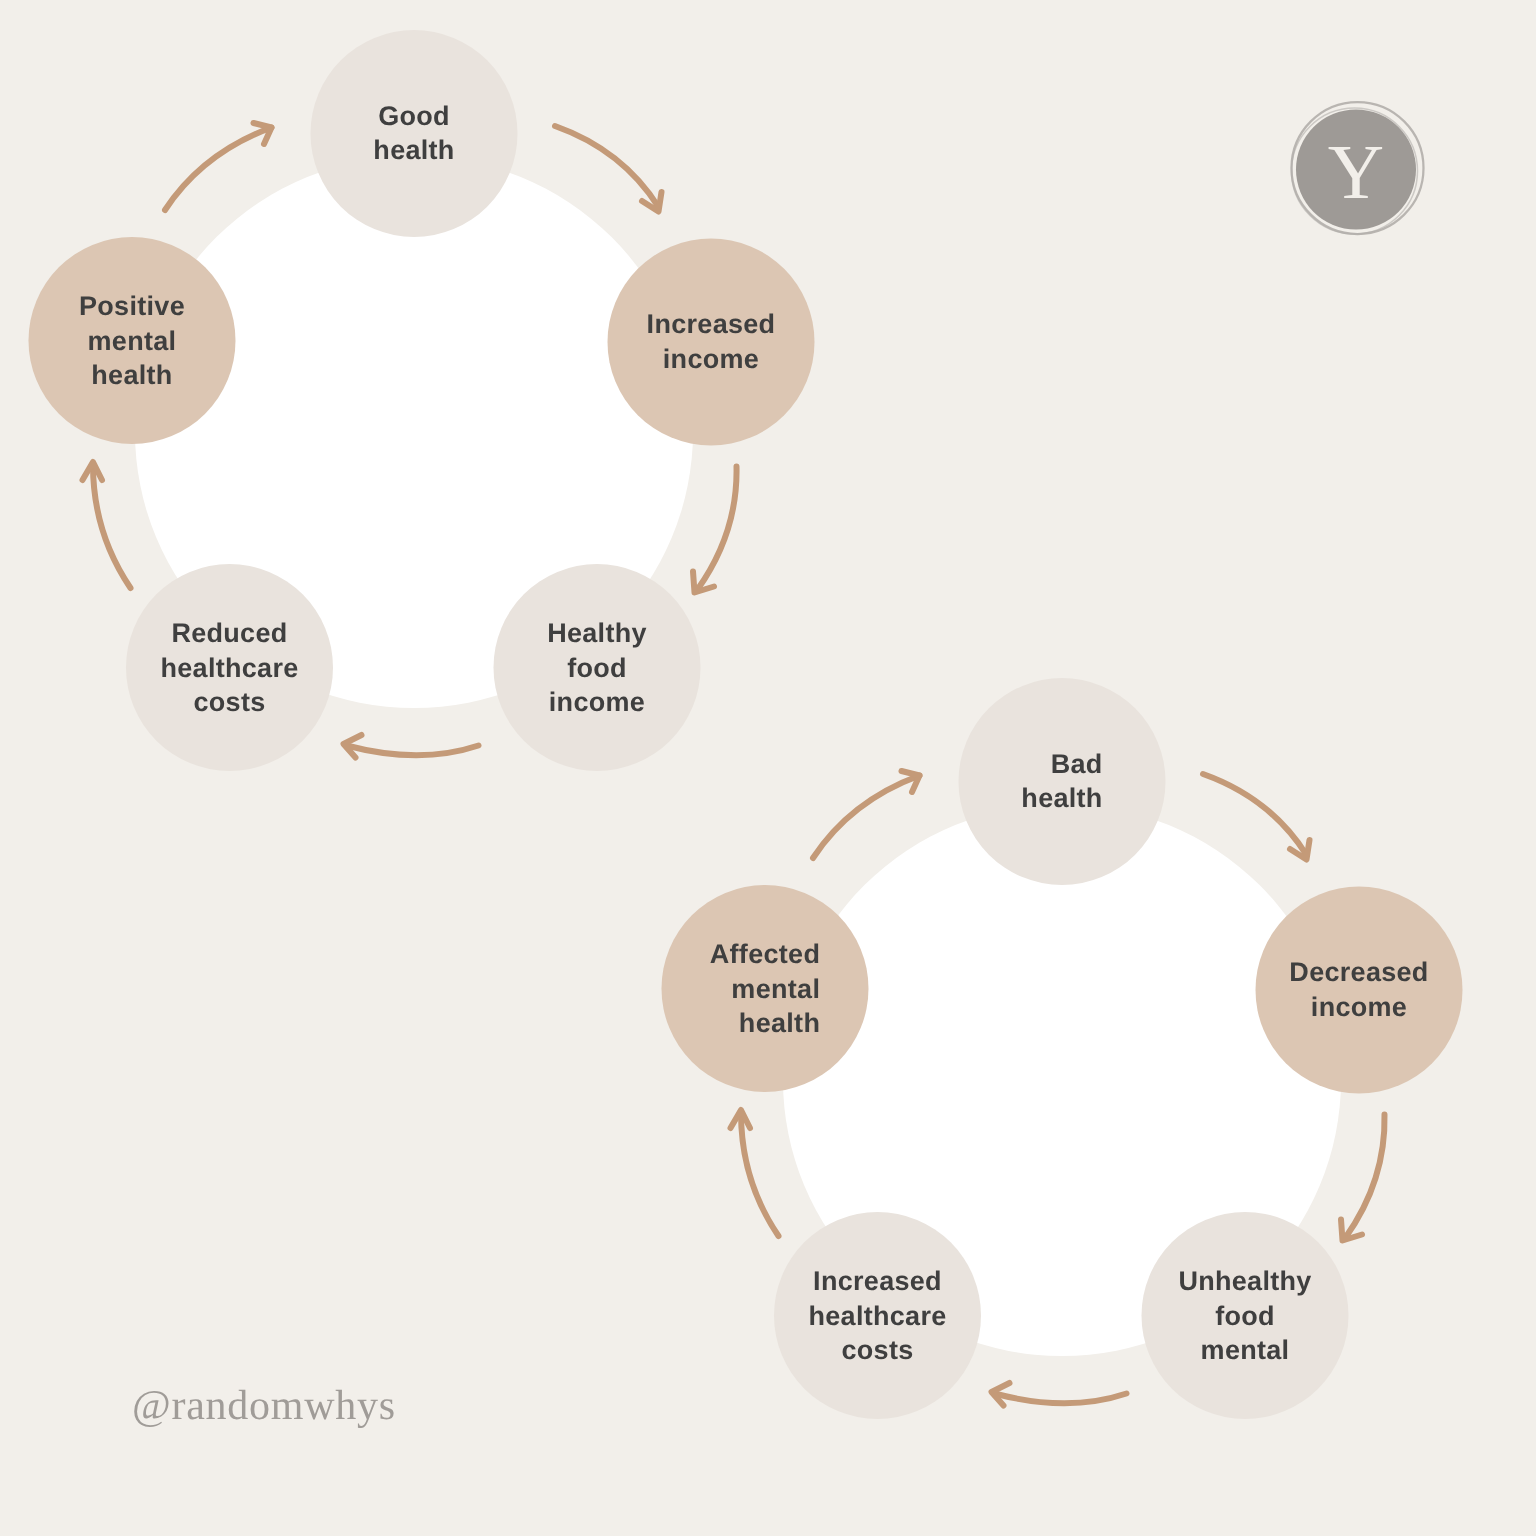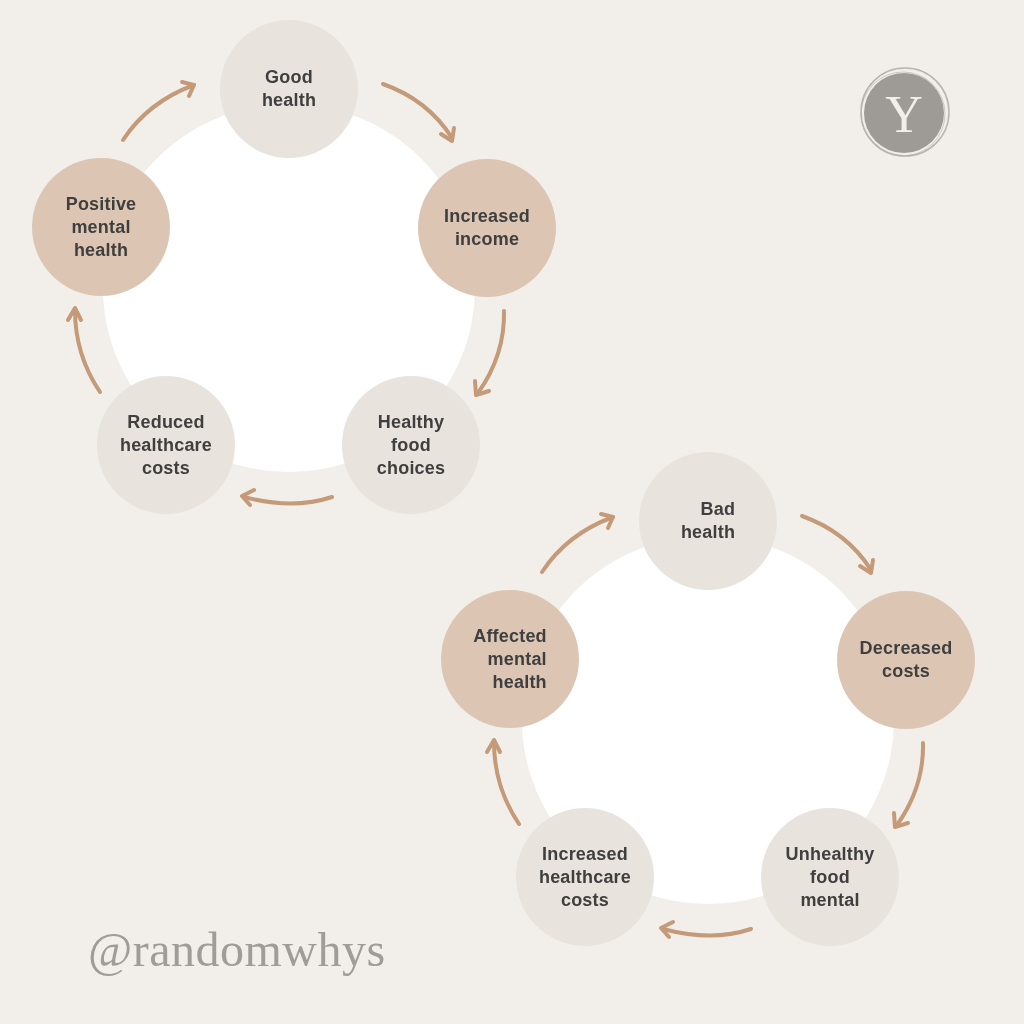--- a/index.html
+++ b/index.html
@@ -5,26 +5,26 @@
   html, body { margin:0; padding:0; }
   body { width:1024px; height:1024px; background:#f2efea; position:relative; overflow:hidden; font-family:"Liberation Sans", sans-serif; }
   .cycle { position:absolute; width:560px; height:540px; }
   .ring { position:absolute; border-radius:50%; background:#ffffff; }
   .node { position:absolute; width:138px; height:138px; border-radius:50%; display:flex; align-items:center; justify-content:center; text-align:center; }
   .node.light { background:#e9e3dd; }
   .node.tan { background:#dcc6b3; }
   .node span { font-weight:bold; font-size:18px; line-height:23px; color:#3f3f3f; white-space:pre-line; letter-spacing:0.2px; }
   svg.arrows { position:absolute; left:0; top:0; overflow:visible; }
   .logo { position:absolute; left:858px; top:66px; width:94px; height:94px; }
-  .handle { position:absolute; left:88px; top:922px; font-family:"Liberation Serif", serif; font-size:48px; color:#a09c98; letter-spacing:0.5px; }
+  .handle { position:absolute; left:88px; top:922px; font-family:"Liberation Serif", serif; font-size:28px; color:#a09c98; letter-spacing:0.5px; }
 </style>
 </head>
 <body>
 
-<div class="cycle" style="left:0; top:0;margin-left:13px;">
+<div class="cycle" style="left:0; top:0;">
   <div class="ring" style="left:90px; top:104px; width:372px; height:368px;"></div>
   <svg class="arrows" width="560" height="540">
     <g fill="none" stroke="#c49a78" stroke-width="4" stroke-linecap="round" stroke-linejoin="round">
       <g>
         <path d="M370,84 Q415,100 439,138"></path>
           <path d="M428,134 L439,141 L441,128"></path>
       </g>
       <g>
         <path d="M491,311 Q492,355 465,393"></path>
           <path d="M462,381 L463,395 L476,391"></path>
@@ -47,21 +47,21 @@
       <span>Good
 health</span>
     </div>
   <div class="node tan" style="left:405px; top:159px;">
       <span>Increased
 income</span>
     </div>
   <div class="node light" style="left:329px; top:376px;">
       <span>Healthy
 food
-choices</span>
+income</span>
     </div>
   <div class="node light" style="left:84px; top:376px;align-items:center;">
       <span>Reduced
 healthcare
 costs</span>
     </div>
   <div class="node tan" style="left:19px; top:158px;">
       <span>Positive
 mental
 health</span>
@@ -93,21 +93,21 @@
           <path d="M169,82 L181,85 L176,96"></path>
       </g>
     </g>
   </svg>
   <div class="node light" style="left:207px; top:20px;text-align:right;">
       <span>Bad
 health</span>
     </div>
   <div class="node tan" style="left:405px; top:159px;">
       <span>Decreased
-costs</span>
+income</span>
     </div>
   <div class="node light" style="left:329px; top:376px;">
       <span>Unhealthy
 food
 mental</span>
     </div>
   <div class="node light" style="left:84px; top:376px;">
       <span>Increased
 healthcare
 costs</span>

